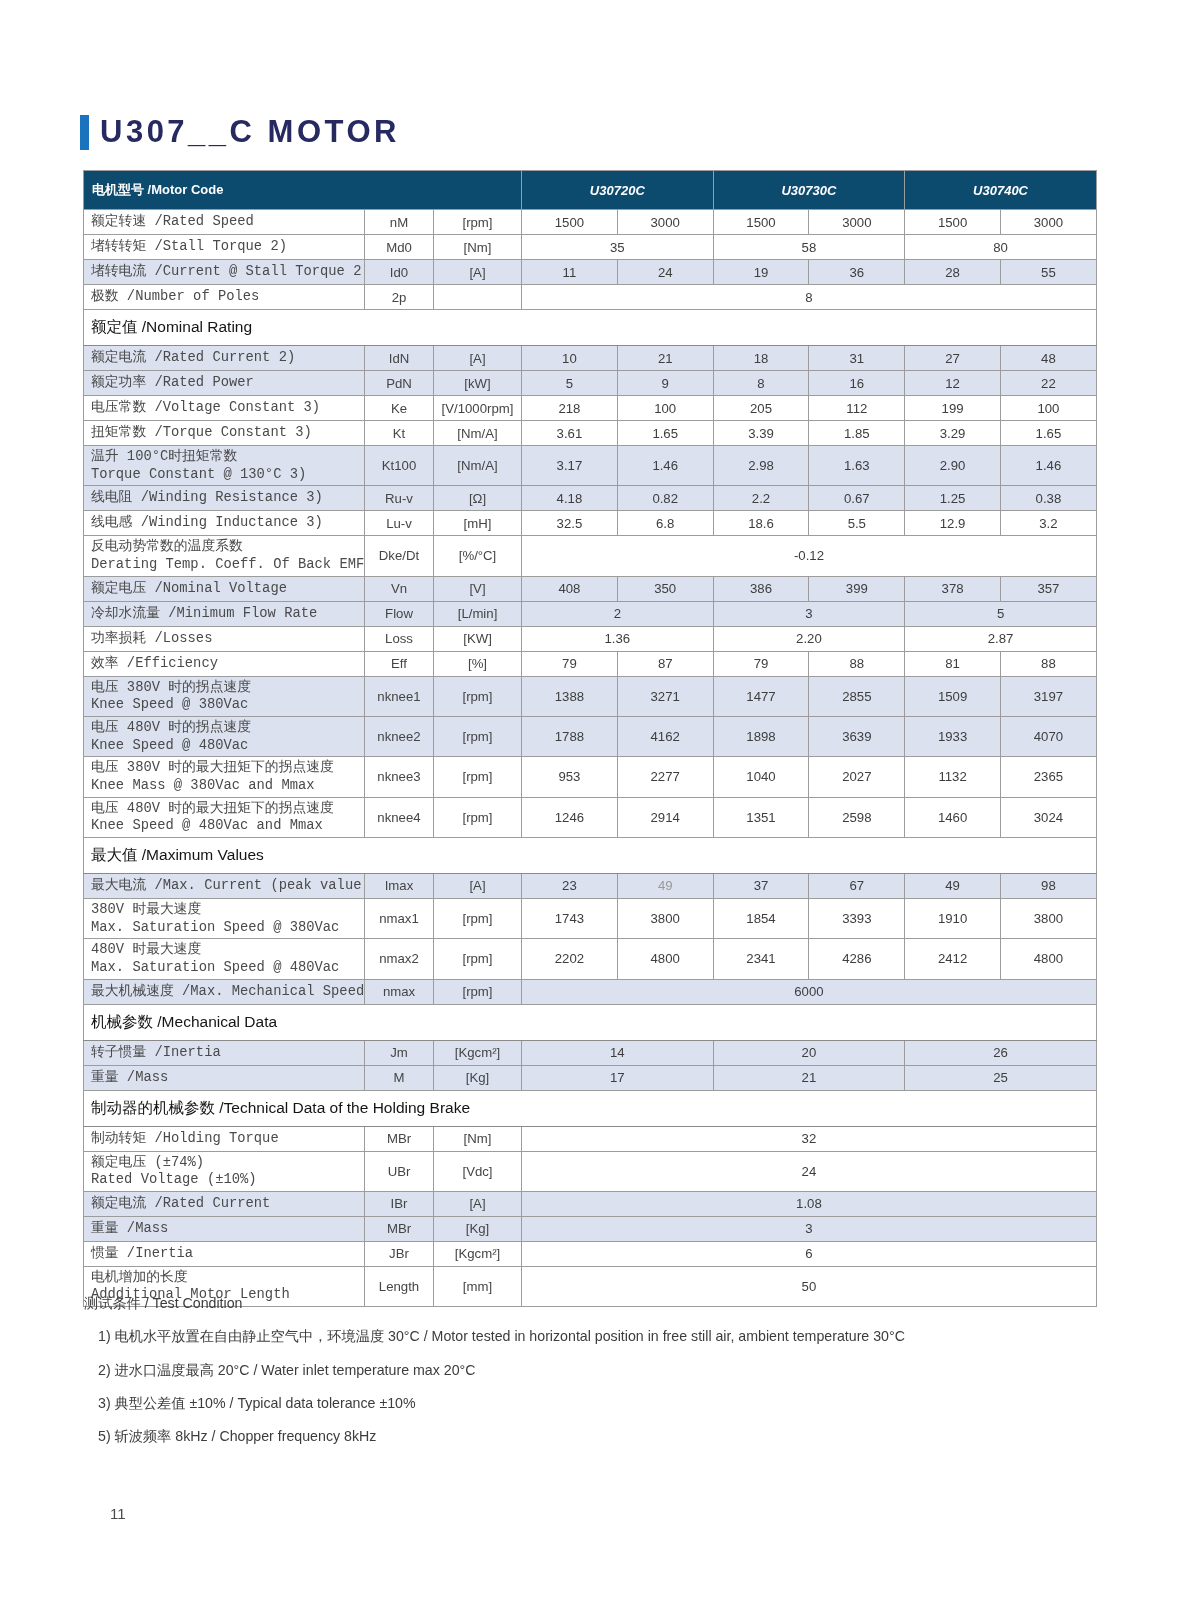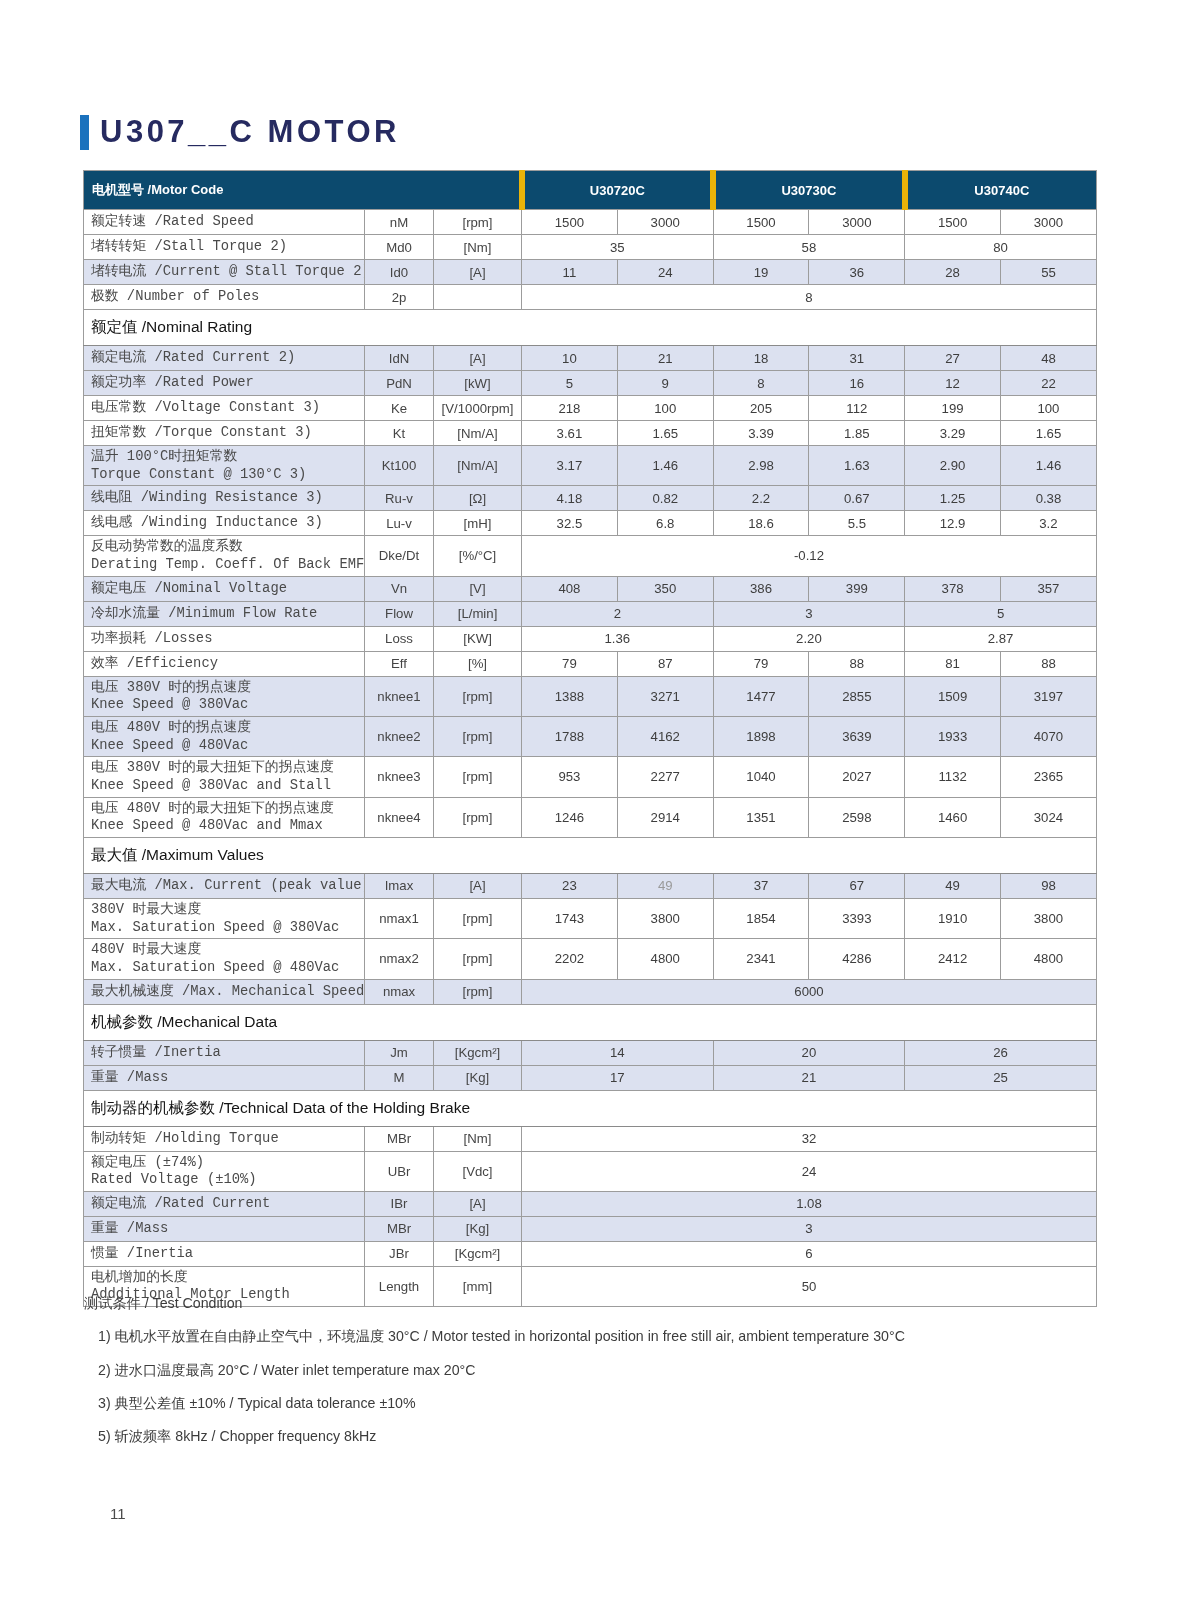--- a/index.html
+++ b/index.html
@@ -8,21 +8,21 @@
 
   .title-wrap { position:absolute; left:80px; top:82px; display:flex; align-items:center;margin-top:32px; }
   .accent-bar { width:9px; height:35px; background:#1b72bd; margin-right:11px; }
   .page-title { margin:0; font-size:31px; font-weight:bold; color:#262a60; letter-spacing:3.5px; }
 
   table.spec { position:absolute; left:83px; top:170px; width:1013px; border-collapse:collapse; table-layout:fixed; }
   table.spec td, table.spec th { border:1px solid #9c9c9c; overflow:hidden; }
 
   thead th { background:#0c4a6e; color:#ffffff; height:36px; font-size:13px; font-weight:bold; border:1px solid #9c9c9c; }
   thead th.mc-label { text-align:left; padding-left:8px; }
-  thead th.mc-code { border-left:6px solid #eab308; }
+  thead th.mc-code { border-left:1px solid #eab308;font-style:italic; }
 
   tr.rowd { height:25px; }
   tr.shaded td { background:#dce1f0; }
   td.lbl { text-align:left; padding:2px 4px 2px 7px; color:#4a4a4a; font-size:13.8px; line-height:1.28;font-family:Liberation Mono, monospace; }
   td.lbl div { white-space:nowrap; }
   td.sym, td.unit { text-align:center; color:#454545; font-size:13.2px; padding:2px 1px; }
   td.val { text-align:center; color:#3e3e3e; font-size:13.2px; padding:2px 1px; }
   td.val.muted { color:#9a9a9a; }
 
   tr.section-row td { background:#ffffff; border:1px solid #8a8a8a; border-left:1px solid #9c9c9c; border-right:1px solid #9c9c9c; font-weight:normal; color:#141414; font-size:15.5px; text-align:left; padding:7px 2px 7px 7px; }
@@ -280,21 +280,21 @@
           <td class="val">1788</td>
           <td class="val">4162</td>
           <td class="val">1898</td>
           <td class="val">3639</td>
           <td class="val">1933</td>
           <td class="val">4070</td>
         </tr>
         <tr class="rowd">
           <td class="lbl">
             <div>电压 380V 时的最大扭矩下的拐点速度</div>
-            <div>Knee Speed @ 380Vac and Stall</div>
+            <div>Knee Mass @ 380Vac and Mmax</div>
           </td>
           <td class="sym">nknee3</td>
           <td class="unit">[rpm]</td>
           <td class="val">953</td>
           <td class="val">2277</td>
           <td class="val">1040</td>
           <td class="val">2027</td>
           <td class="val">1132</td>
           <td class="val">2365</td>
         </tr>

